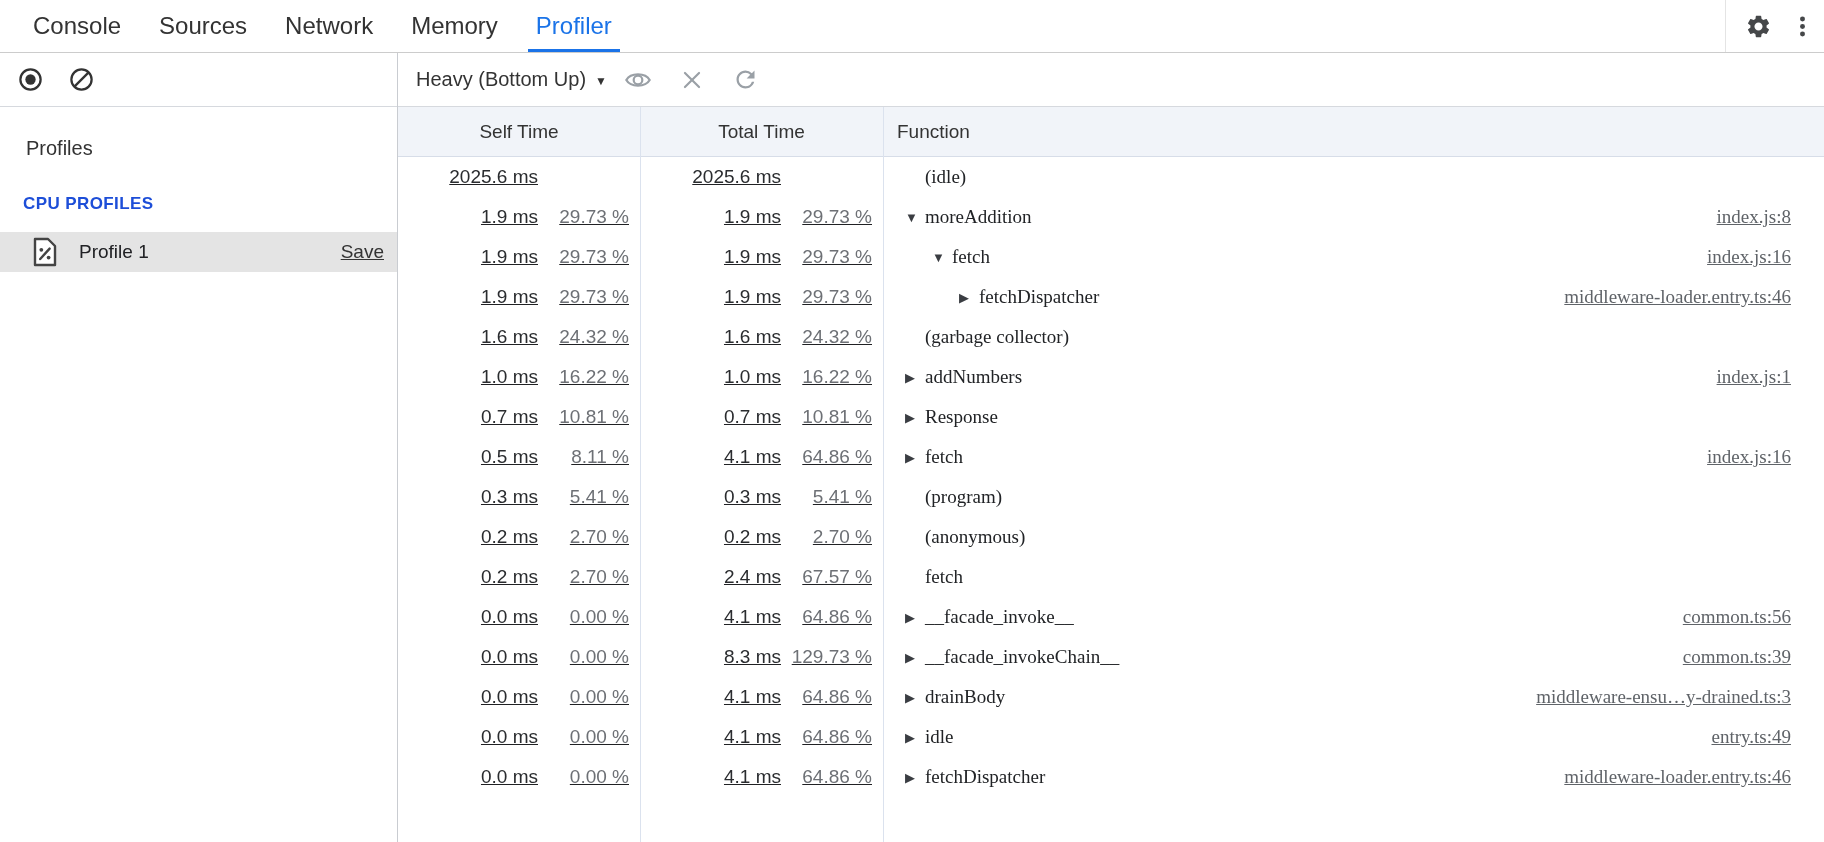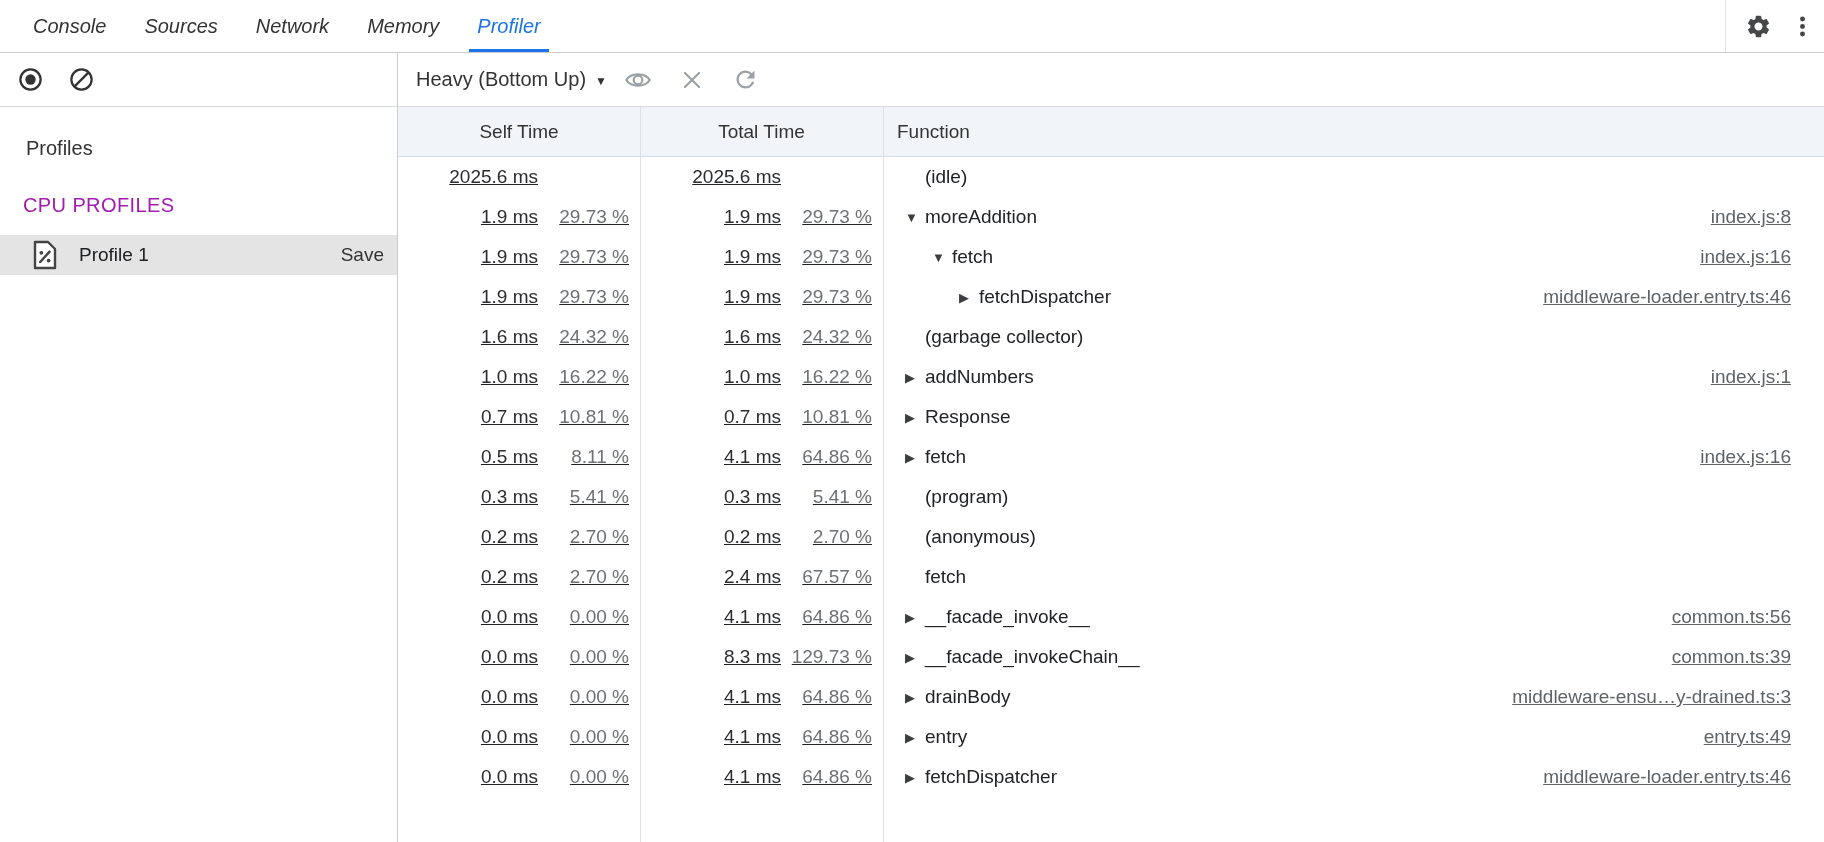--- a/index.html
+++ b/index.html
@@ -10,21 +10,21 @@
     background:#fff; color:#202124;
   }
   
   .tabbar {
     height:53px; display:flex; align-items:stretch;
     border-bottom:1px solid #cccccc; background:#fff;
     padding-left:14px;
   }
   .tab {
     display:flex; align-items:center; padding:0 10px; margin:0 9px;
-    font-size:20px; color:#333; position:relative; cursor:default; white-space:nowrap;font-style:italic;
+    font-size:24px; color:#333; position:relative; cursor:default; white-space:nowrap;
   }
   .tab.active { color:#1a73e8; }
   .tab.active::after {
     content:""; position:absolute; left:2px; right:2px; bottom:0;
     height:3px; background:#1a73e8;
   }
   .tabbar-right { margin-left:auto; display:flex; align-items:center; height:100%; }
   .tabbar-sep { width:1px; align-self:stretch; background:#e4e4e4; margin-right:10px; }
   .iconbtn {
     width:44px; height:100%; display:flex; align-items:center; justify-content:center;
@@ -35,29 +35,29 @@
   .left {
     width:398px; flex:none; border-right:1px solid #c9ccd1;
     display:flex; flex-direction:column; background:#fff;
   }
   .left-toolbar {
     height:54px; flex:none; border-bottom:1px solid #d6d9de;
     display:flex; align-items:center; padding-left:17px; gap:24px;
   }
   .sidebar { flex:1; }
   .profiles-title { font-size:20px; color:#333; margin:30px 0 0 26px; }
-  .cpu-label { font-size:20px; color:#a21caf; margin:34px 0 0 23px; letter-spacing:.4px; }
+  .cpu-label { font-size:17px; color:#1d4ed8; margin:34px 0 0 23px; letter-spacing:.4px;font-weight:bold; }
   .profile-item {
     margin-top:18px; height:40px; background:#e4e4e4;
     display:flex; align-items:center; padding:0 13px 0 32px; cursor:pointer;
   }
   .profile-name { font-size:19px; color:#202124; margin-left:21px; }
   .save-link {
     margin-left:auto; font-size:19px; color:#333;
-    cursor:pointer;
+    text-decoration:underline; cursor:pointer;
   }
   .right { flex:1; min-width:0; display:flex; flex-direction:column; }
   .right-toolbar {
     height:54px; flex:none; border-bottom:1px solid #d6d9de;
     display:flex; align-items:center; padding-left:18px; gap:8px;
   }
   .view-select {
     display:flex; align-items:center; gap:9px; font-size:20px; color:#333;
     cursor:pointer; 
   }
@@ -77,21 +77,21 @@
   .ghead .h { text-align:center; color:#333; }
   .ghead .h.fn { text-align:left; padding-left:14px; }
   .row {
     height:40px; display:grid; grid-template-columns:242px 243px 1fr;
     align-items:center; background:#fff;
   }
   .cell-time { display:flex; justify-content:flex-end; align-items:center;text-decoration:underline; }
   .ms { color:#2a2c2f; white-space:nowrap; }
   .pct { width:102px; flex:none; text-align:right; padding-right:11px;
          color:#6d7075; white-space:nowrap; }
-  .cell-fn { display:flex; align-items:center; padding-left:22px; min-width:0; }
+  .cell-fn { display:flex; align-items:center; padding-left:22px; min-width:0;font-family:Liberation Serif, serif; }
   .arrow { width:20px; flex:none; font-size:13px; color:#3a3d42; line-height:1; }
   .fname { white-space:nowrap; color:#212326; }
   .flink {
     margin-left:auto; padding-right:33px; padding-left:20px;
     color:#5f6368; text-decoration:underline; white-space:nowrap; cursor:pointer;
   }
 </style>
 </head>
 <body>
 
@@ -395,21 +395,21 @@
             <div class="cell-time">
               <span class="ms">0.0 ms</span>
               <span class="pct">0.00 %</span>
             </div>
             <div class="cell-time">
               <span class="ms">4.1 ms</span>
               <span class="pct">64.86 %</span>
             </div>
             <div class="cell-fn">
               <span class="arrow" style="margin-left: 0px;">▶</span>
-              <span class="fname">entry</span>
+              <span class="fname">idle</span>
               <a class="flink">entry.ts:49</a>
             </div>
           </div>
           <div class="row">
             <div class="cell-time">
               <span class="ms">0.0 ms</span>
               <span class="pct">0.00 %</span>
             </div>
             <div class="cell-time">
               <span class="ms">4.1 ms</span>

